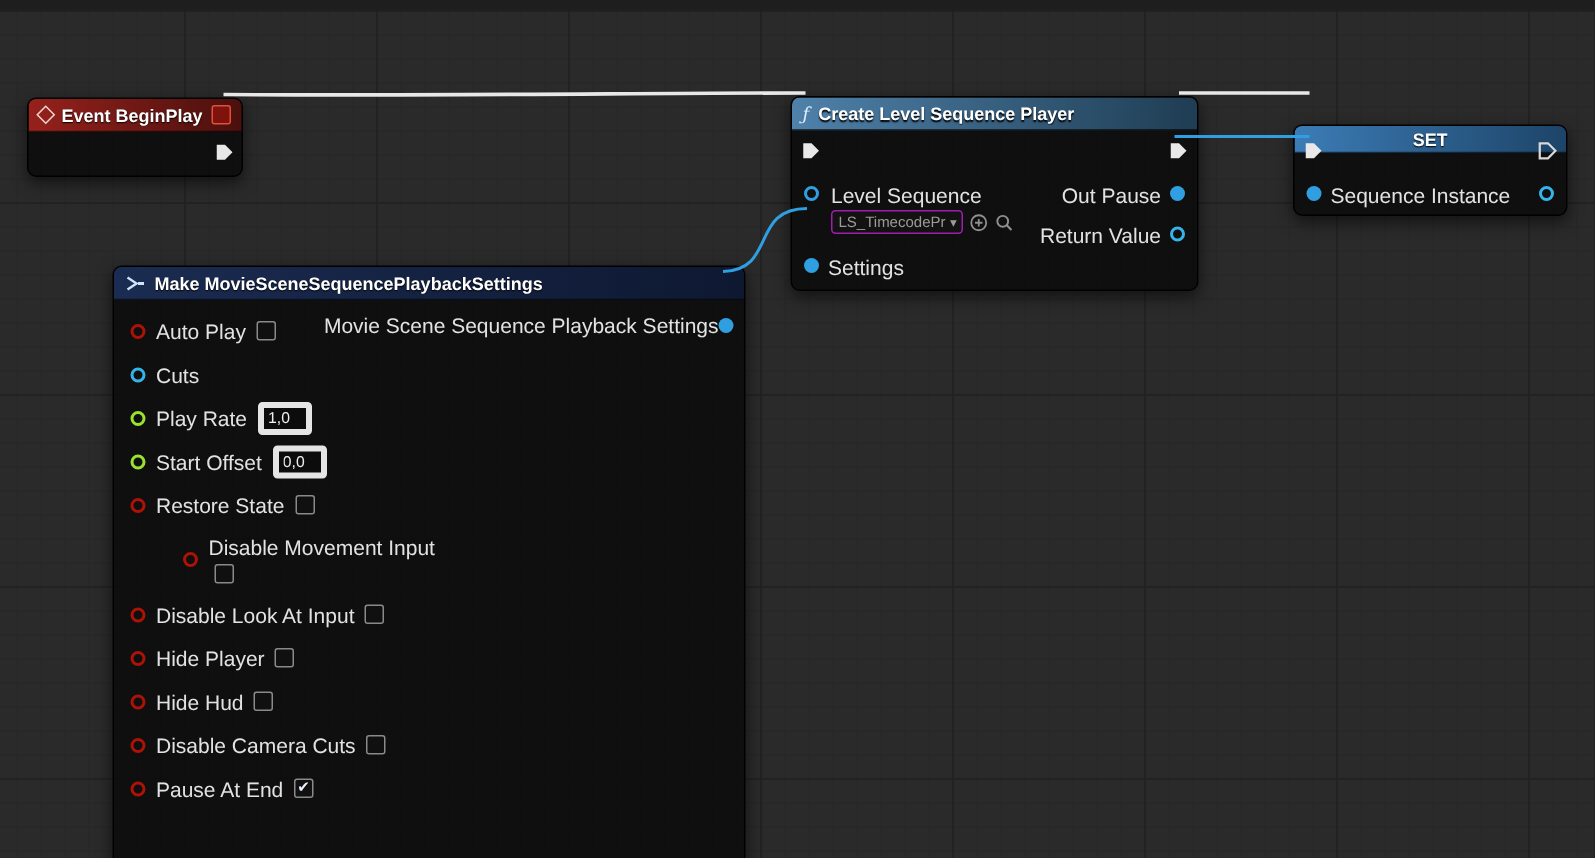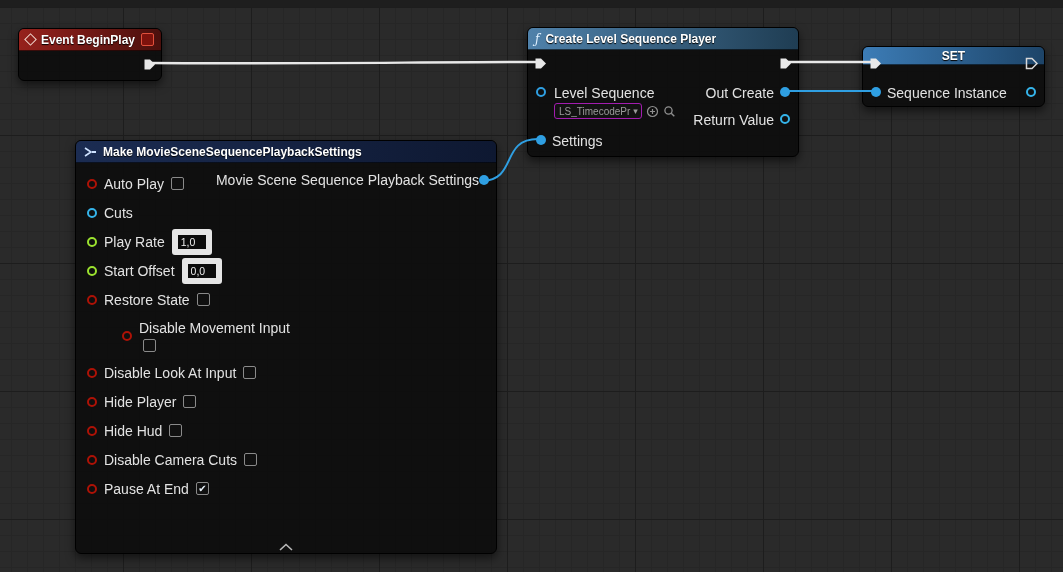--- a/index.html
+++ b/index.html
@@ -9,21 +9,21 @@
       linear-gradient(to right,#1d1d1d 1px,transparent 1px),
       linear-gradient(to bottom,#1d1d1d 1px,transparent 1px),
       linear-gradient(to right,#262626 1px,transparent 1px),
       linear-gradient(to bottom,#262626 1px,transparent 1px);
     background-size:128px 128px,128px 128px,16px 16px,16px 16px;
     background-position:-5px 7px;}
   .top-strip{position:absolute;top:0;left:0;width:100%;height:7px;background:#1e1e1e;z-index:0;}
   .wires{position:absolute;inset:0;z-index:3;pointer-events:none;}
   .wires path{pointer-events:visibleStroke;}
   .node{position:absolute;z-index:2;background:rgba(13,13,13,0.93);border:1px solid #000;
-    border-radius:6px;box-shadow:0 4px 10px rgba(0,0,0,0.55);}
+    border-radius:6px;box-shadow:0 4px 10px rgba(0,0,0,0.55);margin-top:37px;}
   .hdr{height:21px;display:flex;align-items:center;gap:6px;padding:0 7px;
     border-radius:5px 5px 0 0;border-bottom:1px solid rgba(0,0,0,.6);}
   .hdr .title{color:#fff;font-size:12px;font-weight:bold;text-shadow:0 1px 1px #000;
     white-space:nowrap;overflow:hidden;}
   .hdr-event{background:linear-gradient(to right,#96211c,#4a100d);}
   .hdr-func{background:linear-gradient(to right,#4f81aa,#1f3d53);}
   .hdr-set{background:linear-gradient(to right,#3c7cb6,#1d4468);justify-content:center;height:17px;}
   .hdr-make{background:linear-gradient(to right,#1b2c52,#0e1831);}
   .fn-glyph{color:#dff0ff;font-style:italic;font-family:"DejaVu Serif",serif;font-size:12px;}
   .diamond{width:7px;height:7px;border:1.5px solid #f0d6cd;transform:rotate(45deg);flex:none;}
@@ -39,21 +39,21 @@
   .lbl{color:#e2e2e2;font-size:14px;white-space:nowrap;}
   .abs{position:absolute;}
   .rows{padding-top:6px;position:relative;}
   .row{display:flex;align-items:center;height:29px;padding-left:11px;gap:7px;}
   .row.tall{height:44px;padding-left:46px;}
   .stack{display:flex;flex-direction:column;gap:3px;align-items:flex-start;}
   .stack .checkbox{margin-left:4px;}
   .checkbox{width:13px;height:13px;box-sizing:border-box;border:1px solid #8a8a8a;background:#101010;
     border-radius:2px;display:flex;align-items:center;justify-content:center;flex:none;}
   .checkbox .mark{color:#e9f2fa;font-size:10px;line-height:1;}
-  .valuefield{width:22px;height:14px;background:#0c0c0c;border:6px solid #e5e5e5;border-radius:3px;
+  .valuefield{width:22px;height:14px;background:#0c0c0c;border:4px solid #e5e5e5;border-radius:3px;
     color:#eee;font-size:10.5px;padding:0 3px;font-family:inherit;}
   .make-out{position:absolute;top:31px;right:7px;display:flex;align-items:center;gap:0;}
   .combo{display:flex;align-items:center;justify-content:space-between;box-sizing:border-box;
     width:88px;height:16px;background:#121212;border:1px solid #a21caf;border-radius:3px;
     padding:0 4px;color:#9b9b9b;font-size:10px;white-space:nowrap;overflow:hidden;}
   .combo .arrow{color:#9b9b9b;font-size:9px;margin-left:3px;}
   .asset-btns{display:flex;gap:4px;align-items:center;}
   .collapse{position:absolute;bottom:2px;left:0;right:0;display:flex;justify-content:center;}
 </style>
 </head>
@@ -106,21 +106,21 @@
         </svg>
         <svg width="13" height="13" viewBox="0 0 13 13">
           <circle cx="5.5" cy="5.5" r="3.6" fill="none" stroke="#8f8f8f" stroke-width="1.3"></circle>
           <path d="M8.2 8.2 L11.3 11.3" stroke="#8f8f8f" stroke-width="1.4"></path>
         </svg>
       </div>
     </div>
     <span class="pin obj abs" style="left:8px;top:107px"></span>
     <span class="lbl abs" style="left:24px;top:105px">Settings</span>
 
-    <span class="lbl abs" style="right:24px;top:57px">Out Create</span>
+    <span class="lbl abs" style="right:24px;top:57px">Out Pause</span>
     <span class="pin obj abs" style="right:8px;top:59px"></span>
     <span class="lbl abs" style="right:24px;top:84px">Return Value</span>
     <span class="pin ring cyan-ring abs" style="right:8px;top:86px"></span>
   </div>
 
   <div class="node" style="left:862px;top:46px;width:181px;height:59px">
     <div class="hdr hdr-set">
       <span class="title">SET</span>
     </div>
     <svg class="execpin" style="left:6px;top:10px" width="13" height="13" viewBox="0 0 13 13">

